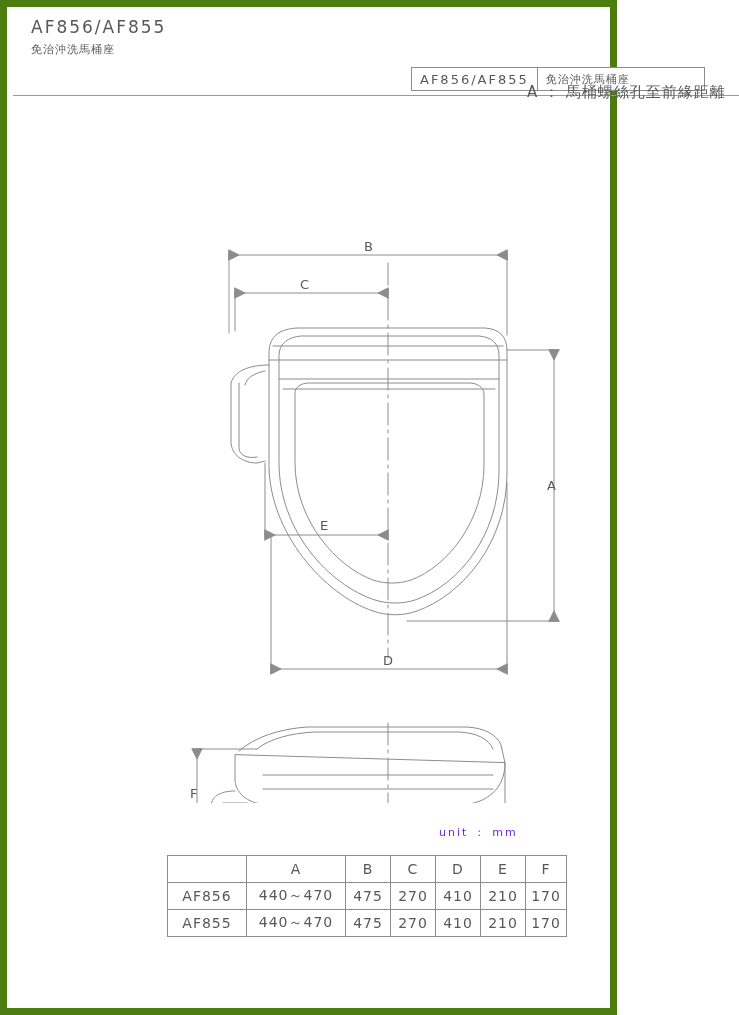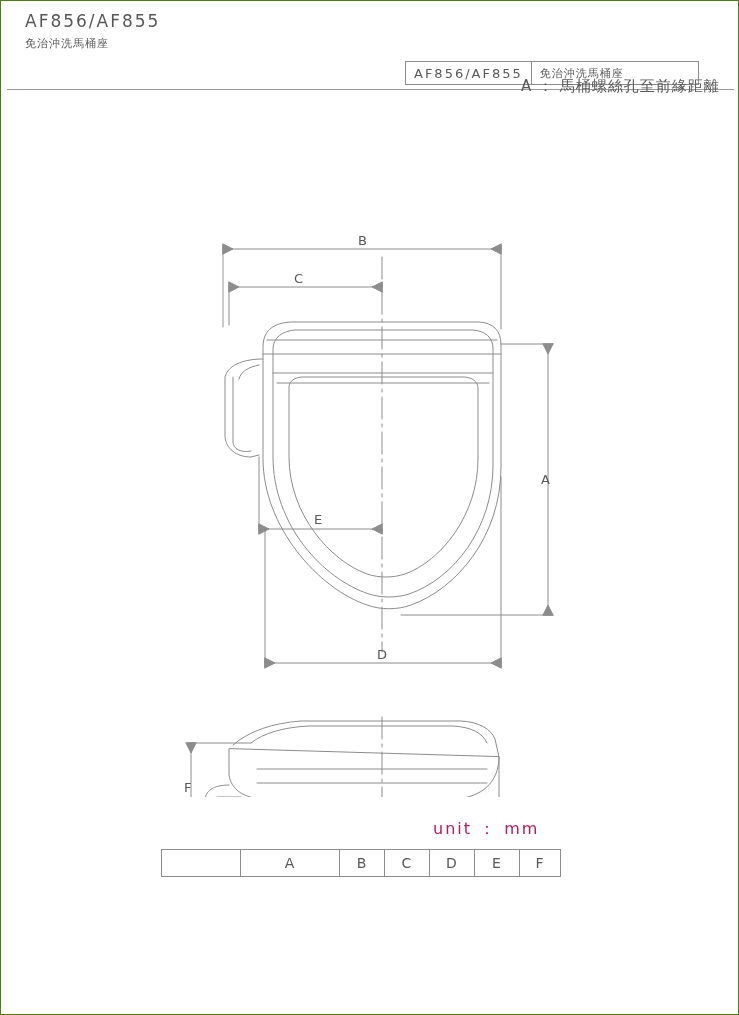--- a/index.html
+++ b/index.html
@@ -11,23 +11,23 @@
     width: 739px;
     height: 1015px;
     font-family: "DejaVu Sans", sans-serif;
     color: #555555;
     position: relative;
     overflow: hidden;
   }
   .page {
     position: absolute;
     left: 0; top: 0;
-    width: 739px;
+    width: 617px;
     height: 1015px;
-    border: 1px solid #4d7c0f;
+    border: 7px solid #4d7c0f;
     box-sizing: border-box;
     background: #fff;
   }
   
   .title-block {
     position: absolute;
     left: 24px;
     top: 10px;
   }
   .title-main {
@@ -96,23 +96,23 @@
     top: 76px;
     font-size: 15px;
     color: #585858;
     white-space: nowrap;
     letter-spacing: 1px;
   }
   .unit-label {
     position: absolute;
     left: 432px;
     top: 818px;
-    font-size: 16px;
+    font-size: 11px;
     letter-spacing: 2px;
-    color: #be185d;
+    color: #6d28d9;
   }
   
   table.spec {
     position: absolute;
     left: 160px;
     top: 848px;
     border-collapse: collapse;
     font-size: 14px;
     color: #585858;
   }
@@ -312,16 +312,34 @@
         <th class="blank"></th>
         <th class="c-A">A</th>
         <th class="c-B">B</th>
         <th class="c-C">C</th>
         <th class="c-D">D</th>
         <th class="c-E">E</th>
         <th class="c-F">F</th>
       </tr>
     </thead>
     <tbody>
+      <tr>
+        <td class="model">AF856</td>
+        <td class="c-A">440～470</td>
+        <td class="c-B">475</td>
+        <td class="c-C">270</td>
+        <td class="c-D">410</td>
+        <td class="c-E">210</td>
+        <td class="c-F">170</td>
+      </tr>
+      <tr>
+        <td class="model">AF855</td>
+        <td class="c-A">440～470</td>
+        <td class="c-B">475</td>
+        <td class="c-C">270</td>
+        <td class="c-D">410</td>
+        <td class="c-E">210</td>
+        <td class="c-F">170</td>
+      </tr>
     </tbody>
   </table>
 
 </div>
 
 </body></html>

